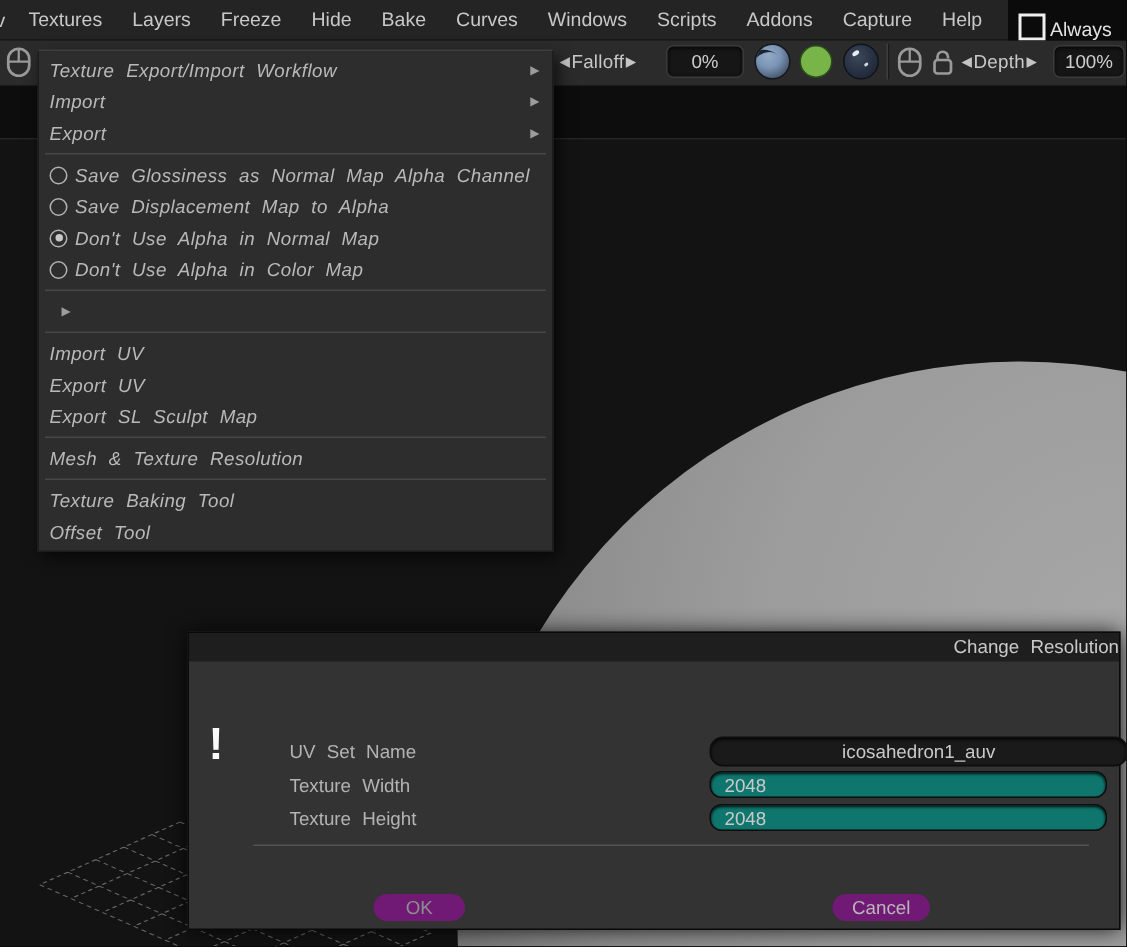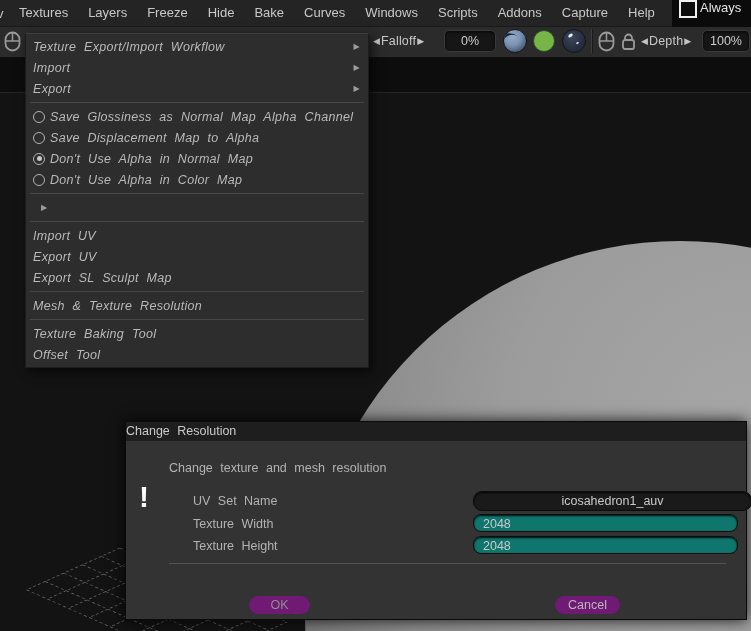--- a/index.html
+++ b/index.html
@@ -6,21 +6,21 @@
   #app{position:relative;width:751px;height:631px;overflow:hidden;
        font-family:"Liberation Sans","DejaVu Sans",sans-serif;
        background:#141414;user-select:none;}
 
   
   #menubar{position:absolute;left:0;top:0;width:751px;height:26px;background:#242424;
            display:flex;align-items:center;z-index:6;border-bottom:1px solid #191919;}
   .menubar-partial{color:#c8c8c8;font-size:13px;margin-left:-3px;width:12px;overflow:hidden;}
   .menubar-item{color:#c8c8c8;font-size:13px;padding:0 10px;line-height:26px;white-space:nowrap;cursor:default;}
   #always-panel{position:absolute;right:0;top:0;width:79px;height:27px;background:#0b0b0b;
-                display:flex;align-items:flex-start;z-index:7;overflow:hidden;}
+                display:flex;align-items:flex-end;z-index:7;overflow:hidden;}
   #always-checkbox{width:14px;height:14px;border:2px solid #efefef;background:#0b0b0b;
                    margin-left:7px;flex:0 0 auto;}
   #always-label{color:#e2e2e2;font-size:13px;margin-left:3px;white-space:nowrap;}
 
   
   #toolbar{position:absolute;left:0;top:26px;width:751px;height:31px;background:#2b2b2b;
            border-bottom:1px solid #0e0e0e;z-index:5;}
   .stepper{position:absolute;top:0;height:30px;display:flex;align-items:center;color:#c8c8c8;}
   .stepper .arr{font-size:9px;color:#c4c4c4;padding:0 1px;cursor:pointer;}
   .stepper .lbl{font-size:12.5px;letter-spacing:0.2px;}
@@ -64,21 +64,21 @@
   .submenu-arrow{font-size:8px;color:#9c9c9c;margin-left:8px;}
   .menu-sep{border-top:1px solid #474747;margin:3px 4px;height:0;}
   .radio{width:10px;height:10px;border:1px solid #b2b2b2;border-radius:50%;margin-right:5px;
       flex:0 0 auto;display:flex;align-items:center;justify-content:center;box-sizing:content-box;}
   .radio-dot{width:5px;height:5px;border-radius:50%;background:#c8c8c8;}
 
   
   #dialog{position:absolute;left:125px;top:421px;width:620px;height:197px;background:#333333;
       border:1px solid #0a0a0a;box-sizing:content-box;box-shadow:0 0 14px rgba(0,0,0,.85);z-index:20;}
   #dialog-titlebar{position:absolute;left:0;top:0;width:100%;height:19px;background:#1e1e1e;}
-  #dialog-title{color:#c9c9c9;font-size:12.5px;text-align:left;line-height:19px;word-spacing:4px;}
+  #dialog-title{color:#c9c9c9;font-size:12.5px;text-align:right;line-height:19px;word-spacing:4px;}
   #dialog-desc{position:absolute;left:43px;top:39px;color:#b3b3b3;font-size:12.5px;word-spacing:4px;}
   #dialog-warning{position:absolute;left:13px;top:60px;color:#fafafa;font-size:30px;font-weight:bold;line-height:1;}
   #dialog-fields{position:absolute;left:0;top:68px;width:100%;}
   .field-row{position:relative;height:22.5px;margin-left:24px;}
   .field-label{position:absolute;left:43px;top:0;line-height:22px;color:#b3b3b3;font-size:12.5px;word-spacing:4px;}
   .field-input{position:absolute;left:323px;top:1px;width:277px;height:18px;background:#1a1a1a;
       border:1px solid #0d0d0d;border-radius:9px;color:#c9c9c9;font-size:12.5px;text-align:center;
       line-height:18px;box-shadow:inset 0 1px 2px rgba(0,0,0,.9);}
   .field-dropdown{position:absolute;left:323px;top:1px;width:265px;height:18px;background:#0f766e;
       border:1px solid #0d0d0d;border-radius:8px;color:#c9c9c9;font-size:12.5px;text-align:left;
@@ -237,21 +237,20 @@
       </div>
       <div class="menu-item">
         <span class="label">Offset Tool</span>
       </div>
     </div>
 
   <div id="dialog">
     <div id="dialog-titlebar">
       <div id="dialog-title">Change Resolution</div>
     </div>
-    <div id="dialog-desc">Change texture and mesh resolution</div>
     <div id="dialog-warning">!</div>
     <div id="dialog-fields">
         <div class="field-row">
           <span class="field-label">UV Set Name</span>
           <div class="field-input">icosahedron1_auv</div>
         </div>
         <div class="field-row">
           <span class="field-label">Texture Width</span>
           <div class="field-dropdown">2048</div>
           <span class="dropdown-arrow">▼</span>

